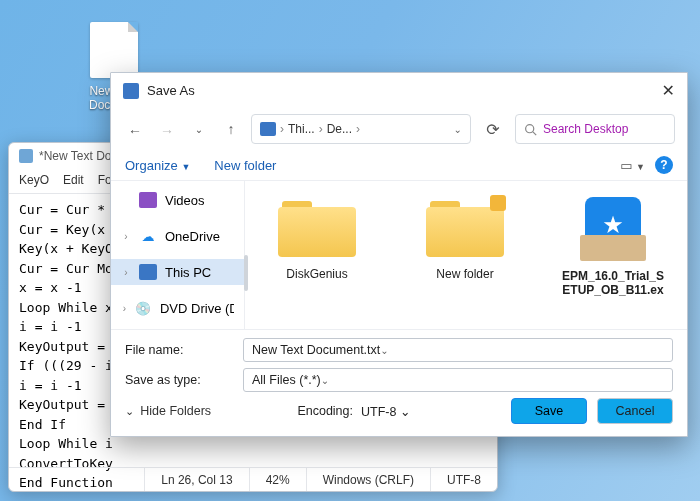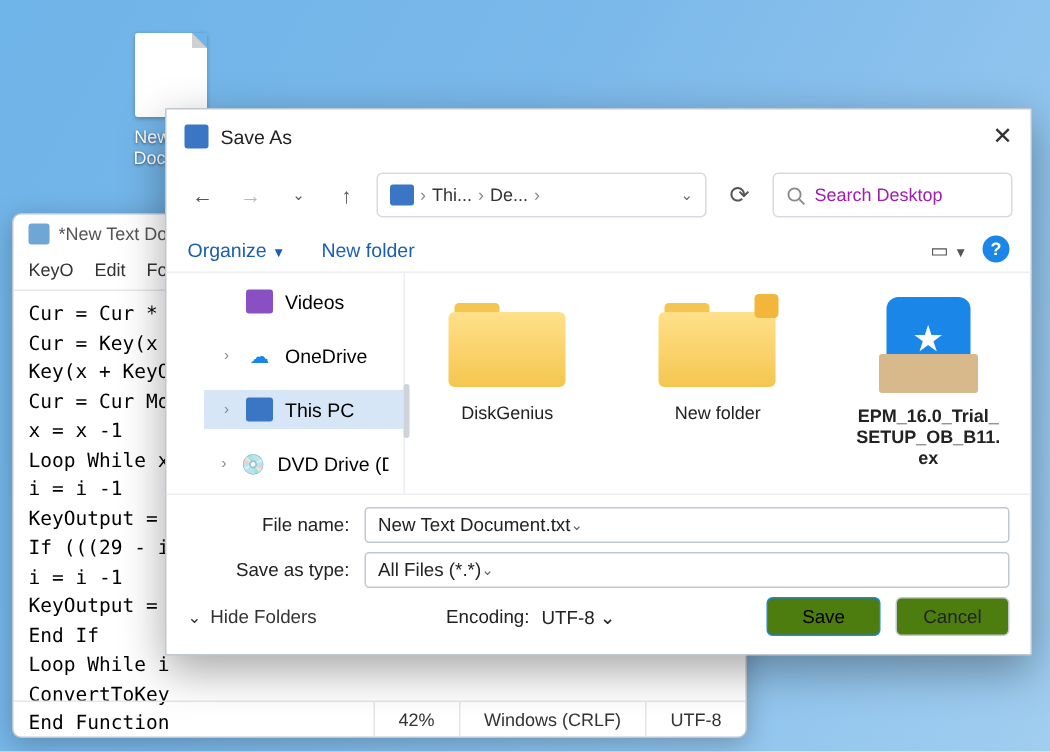--- a/index.html
+++ b/index.html
@@ -28,47 +28,47 @@
   .crumb .pc { width:16px; height:14px; background:#3a76c4; border-radius:2px; }
   .chev { color:#888; }
   .refresh { width:28px; height:28px; display:flex; align-items:center; justify-content:center; color:#555; }
   .searchbox { width:160px; border:1px solid #d6dbe1; border-radius:4px; height:30px; display:flex; align-items:center; gap:6px; padding:0 8px; font-size:12px; color:#a21caf; }
   .searchbox svg { width:13px; height:13px; }
   .toolbar { display:flex; align-items:center; gap:24px; padding:6px 14px 6px; font-size:13px; color:#333; border-bottom:1px solid #eceef2; }
   .toolbar .right { margin-left:auto; display:flex; gap:10px; align-items:center; color:#555; }
   .toolbar .help { width:18px; height:18px; border-radius:50%; background:#1a86e8; color:#fff; font-size:12px; display:flex; align-items:center; justify-content:center; font-weight:bold; }
   .link { color:#1a5fb4; }
 
-  .dlg-body { display:flex; flex:1; min-height:0;padding-left:25px; }
+  .dlg-body { display:flex; flex:1; min-height:0; }
   .sidebar { width:134px; border-right:1px solid #eceef2; padding:6px 0; font-size:13px; position:relative; }
   .sb-item { display:flex; align-items:center; gap:8px; padding:5px 10px; }
   .sb-item.sel { background:#d7e6f7; }
   .sb-cv { color:#888; font-size:10px; width:10px; text-align:center; }
   .sb-ico { width:18px; height:16px; display:flex; align-items:center; justify-content:center; }
   .grip { position:absolute; right:-4px; top:50%; width:4px; height:36px; background:#cfd4da; border-radius:2px; }
 
   .files { flex:1; display:flex; gap:40px; padding:16px 18px; overflow:hidden; }
   .fitem { width:108px; text-align:center; font-size:12px; color:#222; }
   .folder { width:78px; height:60px; margin:0 auto 10px; position:relative; }
   .folder::before { content:""; position:absolute; top:4px; left:4px; width:30px; height:12px; background:#f4c64f; border-radius:3px 3px 0 0; }
   .folder::after { content:""; position:absolute; top:10px; left:0; right:0; bottom:0; background:linear-gradient(#ffe08a,#f4c64f); border-radius:4px; }
   .lock { position:absolute; right:-2px; top:-2px; width:16px; height:16px; background:#f2b63a; border-radius:3px; z-index:2; }
   .box { width:78px; height:64px; margin:0 auto 8px; position:relative; }
   .shield { width:56px; height:56px; margin:0 auto; background:#1a86e8; border-radius:8px; display:flex; align-items:center; justify-content:center; color:#fff; font-size:24px; }
   .cardboard { position:absolute; bottom:0; left:6px; right:6px; height:26px; background:#d7b98c; border-radius:2px; }
 
   .dlg-bottom { border-top:1px solid #eceef2; padding:8px 14px 12px; font-size:12.5px; color:#222; }
   .row { display:flex; align-items:center; gap:10px; margin-bottom:6px; }
-  .row label { width:108px; text-align:right; }
+  .row label { width:108px; }
   .row .field { flex:1; border:1px solid #c2c8d0; border-radius:3px; height:24px; padding:0 8px; font-size:12.5px; display:flex; align-items:center; }
   .row .field .dd { color:#666; font-size:10px; }
   .actions { display:flex; align-items:center; gap:10px; margin-top:6px; }
   .actions .hide { display:flex; align-items:center; gap:6px; color:#333; }
   .spacer { flex:1; }
-  .btn { min-width:76px; height:26px; border:1px solid #c2c8d0; border-radius:4px; background:#4d7c0f; display:flex; align-items:center; justify-content:center; font-size:12.5px; }
+  .btn { min-width:76px; height:26px; border:1px solid #c2c8d0; border-radius:4px; background:#0ea5e9; display:flex; align-items:center; justify-content:center; font-size:12.5px; }
   .btn.primary { border-color:#1a86e8; color:#000; }
   .encrow { display:flex; align-items:center; gap:8px; }
 </style>
 </head>
 <body>
 
 <div class="desktop-icon">
   <div class="doc"></div>
   <div class="lbl">New Text Docum…</div>
 </div>
@@ -93,20 +93,21 @@
 KeyOutput = M
 If (((29 - i
 i = i -1
 KeyOutput = M
 End If
 Loop While i
 ConvertToKey
 End Function</div>
   <div class="np-status">
     <span></span>
+    <span>Ln 26, Col 13</span>
     <span>42%</span>
     <span>Windows (CRLF)</span>
     <span>UTF-8</span>
   </div>
 </div>
 
 <div class="dialog">
   <div class="dlg-title">
     <div class="flop"></div>
     <span>Save As</span>

